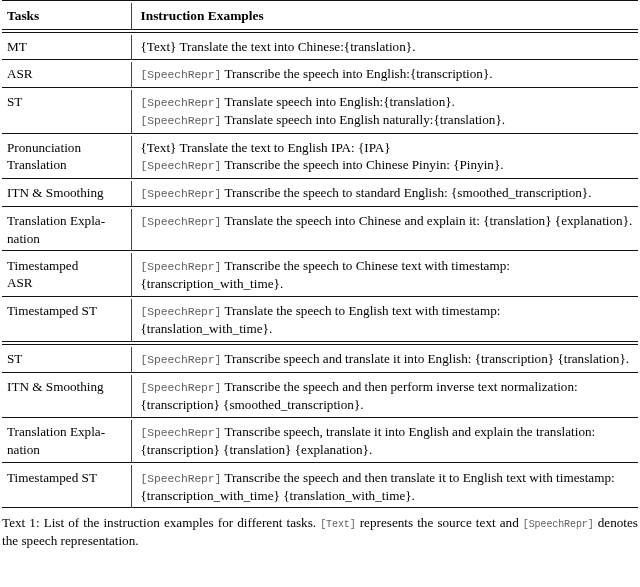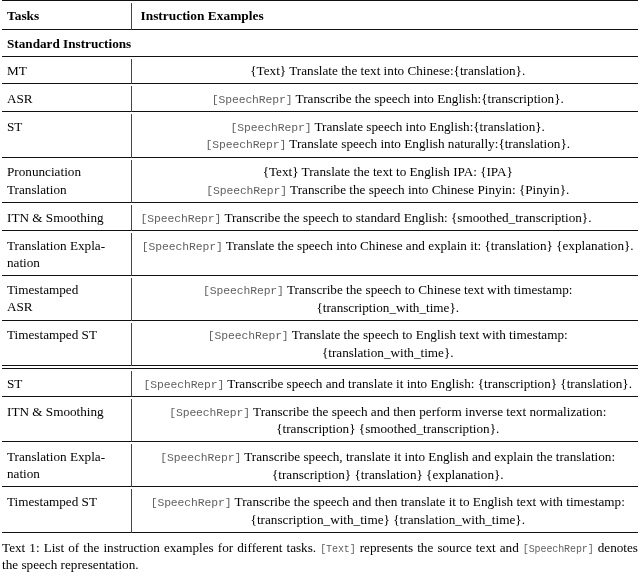--- a/index.html
+++ b/index.html
@@ -44,21 +44,20 @@
   }
   td.task {
     padding-left: 5px;
     padding-right: 4px;
     hyphens: manual;
   }
   td.instr {
     padding-left: 9px;
     padding-right: 3px;
     border-left: 1.1px solid #444;
-    text-align: center;
   }
   td.instr.justify { text-align: justify; text-align-last: left; }
   td.grp {
     padding-left: 5px;
     font-weight: bold;
   }
 
   th.hd-task, th.hd-instr {
     text-align: left;
     font-weight: bold;
@@ -110,23 +109,20 @@
       <tr>
         <th class="hd-task">Tasks</th>
         <th class="hd-instr">Instruction Examples</th>
       </tr>
 
       <tr class="rule-mid">
           <td></td>
           <td></td>
         </tr>
 
-      <tr>
-        <td class="grp" colspan="2">Standard Instructions</td>
-      </tr>
       <tr class="rule-mid">
           <td></td>
           <td></td>
         </tr>
 
       <tr>
           <td class="task">MT</td>
           <td class="instr">
             <div><span>{Text}</span><span> Translate the text into Chinese:{translation}.</span></div>
           </td>

